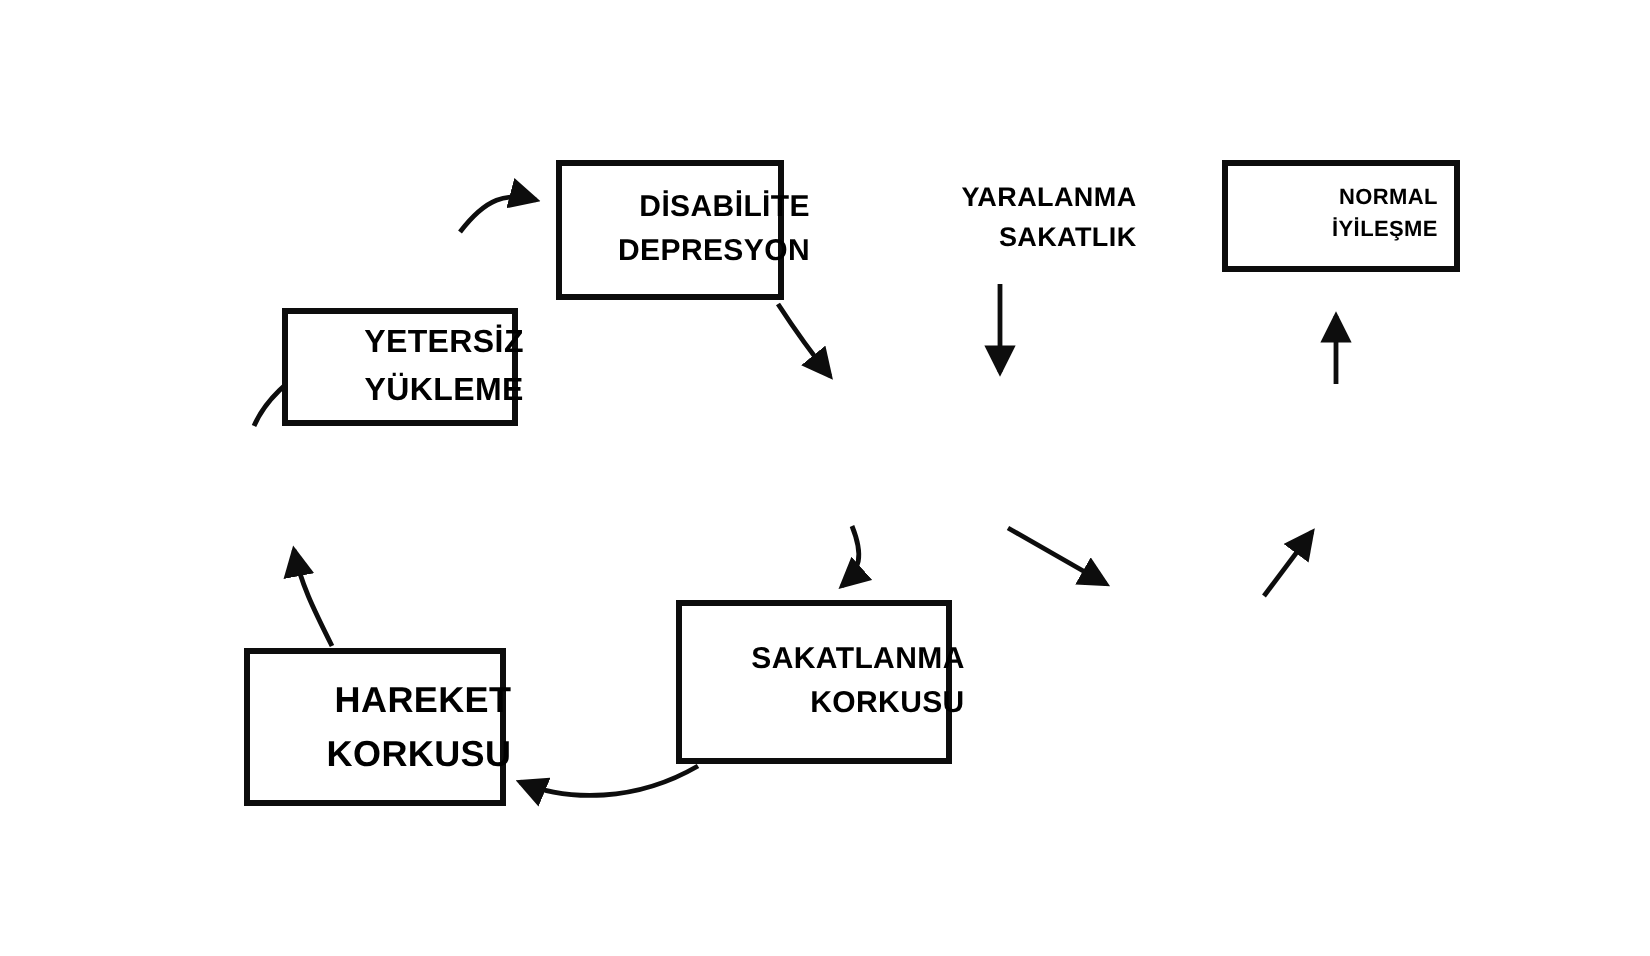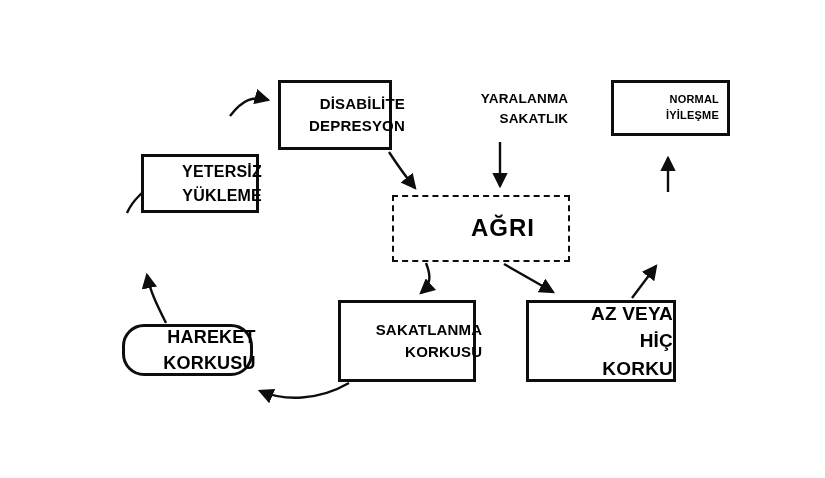--- a/index.html
+++ b/index.html
@@ -42,21 +42,21 @@
     border: none;
     background: transparent;
   }
   .node.dashed {
     border: 2.5px dashed #0d0d0d;
   }
   
   #n-disabilite   { left: 278px; top:  80px; width: 114px; height: 70px; font-size: 15px; }
   #n-yetersiz     { left: 141px; top: 118px; width:  118px; height: 59px; font-size: 16px; margin-top: 36px; }
   #n-hareketten   { left:  78px; top: 215px; width: 111px; height: 54px; font-size: 14px; }
-  #n-hareket      { left: 122px; top: 324px; width: 131px; height: 52px; font-size: 18px; border-radius: 22px; }
+  #n-hareket      { left: 122px; top: 324px; width: 131px; height: 79px; font-size: 18px; }
   #n-sakatlanma   { left: 318px; top: 300px; width: 138px; height: 82px; font-size: 15px; margin-left: 20px; }
   #n-agri         { left: 392px; top: 195px; width: 178px; height: 67px; font-size: 24px; letter-spacing: 1px; }
   #n-azveya       { left: 526px; top: 300px; width: 150px; height: 82px; font-size: 19px; }
   #n-fiziksel     { left: 610px; top: 194px; width: 118px; height: 67px; font-size: 14.5px; }
   #n-normal       { left: 611px; top:  80px; width: 119px; height: 56px; font-size: 11px; }
   #n-yaralanma    { left: 445px; top:  86px; width: 115px; height: 46px; font-size: 13.5px; }
   .edge {
     fill: none;
     stroke: #0d0d0d;
     stroke-width: 2.4;
@@ -81,35 +81,32 @@
     <path class="edge" marker-end="url(#ah)" d="M 632 298 L 656 266"></path>
     <path class="edge" marker-end="url(#ah)" d="M 668 192 L 668 158"></path>
     <path class="edge" marker-end="url(#ah)" d="M 349 383 C 318 401 284 401 260 391"></path>
     <path class="edge" marker-end="url(#ah)" d="M 166 323 C 157 305 150 291 147 275"></path>
     <path class="edge" marker-end="url(#ah)" d="M 127 213 C 133 199 145 190 156 182"></path>
   </svg>
 
   <div class="node plain" id="n-yaralanma">YARALANMA
 SAKATLIK</div>
 
-  <div class="node dashed" id="n-agri">AĞRI</div>
 
   <div class="node" id="n-disabilite">DİSABİLİTE
 DEPRESYON</div>
 
   <div class="node" id="n-yetersiz">YETERSİZ
 YÜKLEME</div>
 
 
   <div class="node" id="n-hareket">HAREKET
 KORKUSU</div>
 
   <div class="node" id="n-sakatlanma">SAKATLANMA
 KORKUSU</div>
 
-  <div class="node" id="n-azveya">AZ VEYA HİÇ
-KORKU</div>
 
 
   <div class="node" id="n-normal">NORMAL
 İYİLEŞME</div>
 
 </div>
 
 </body></html>

